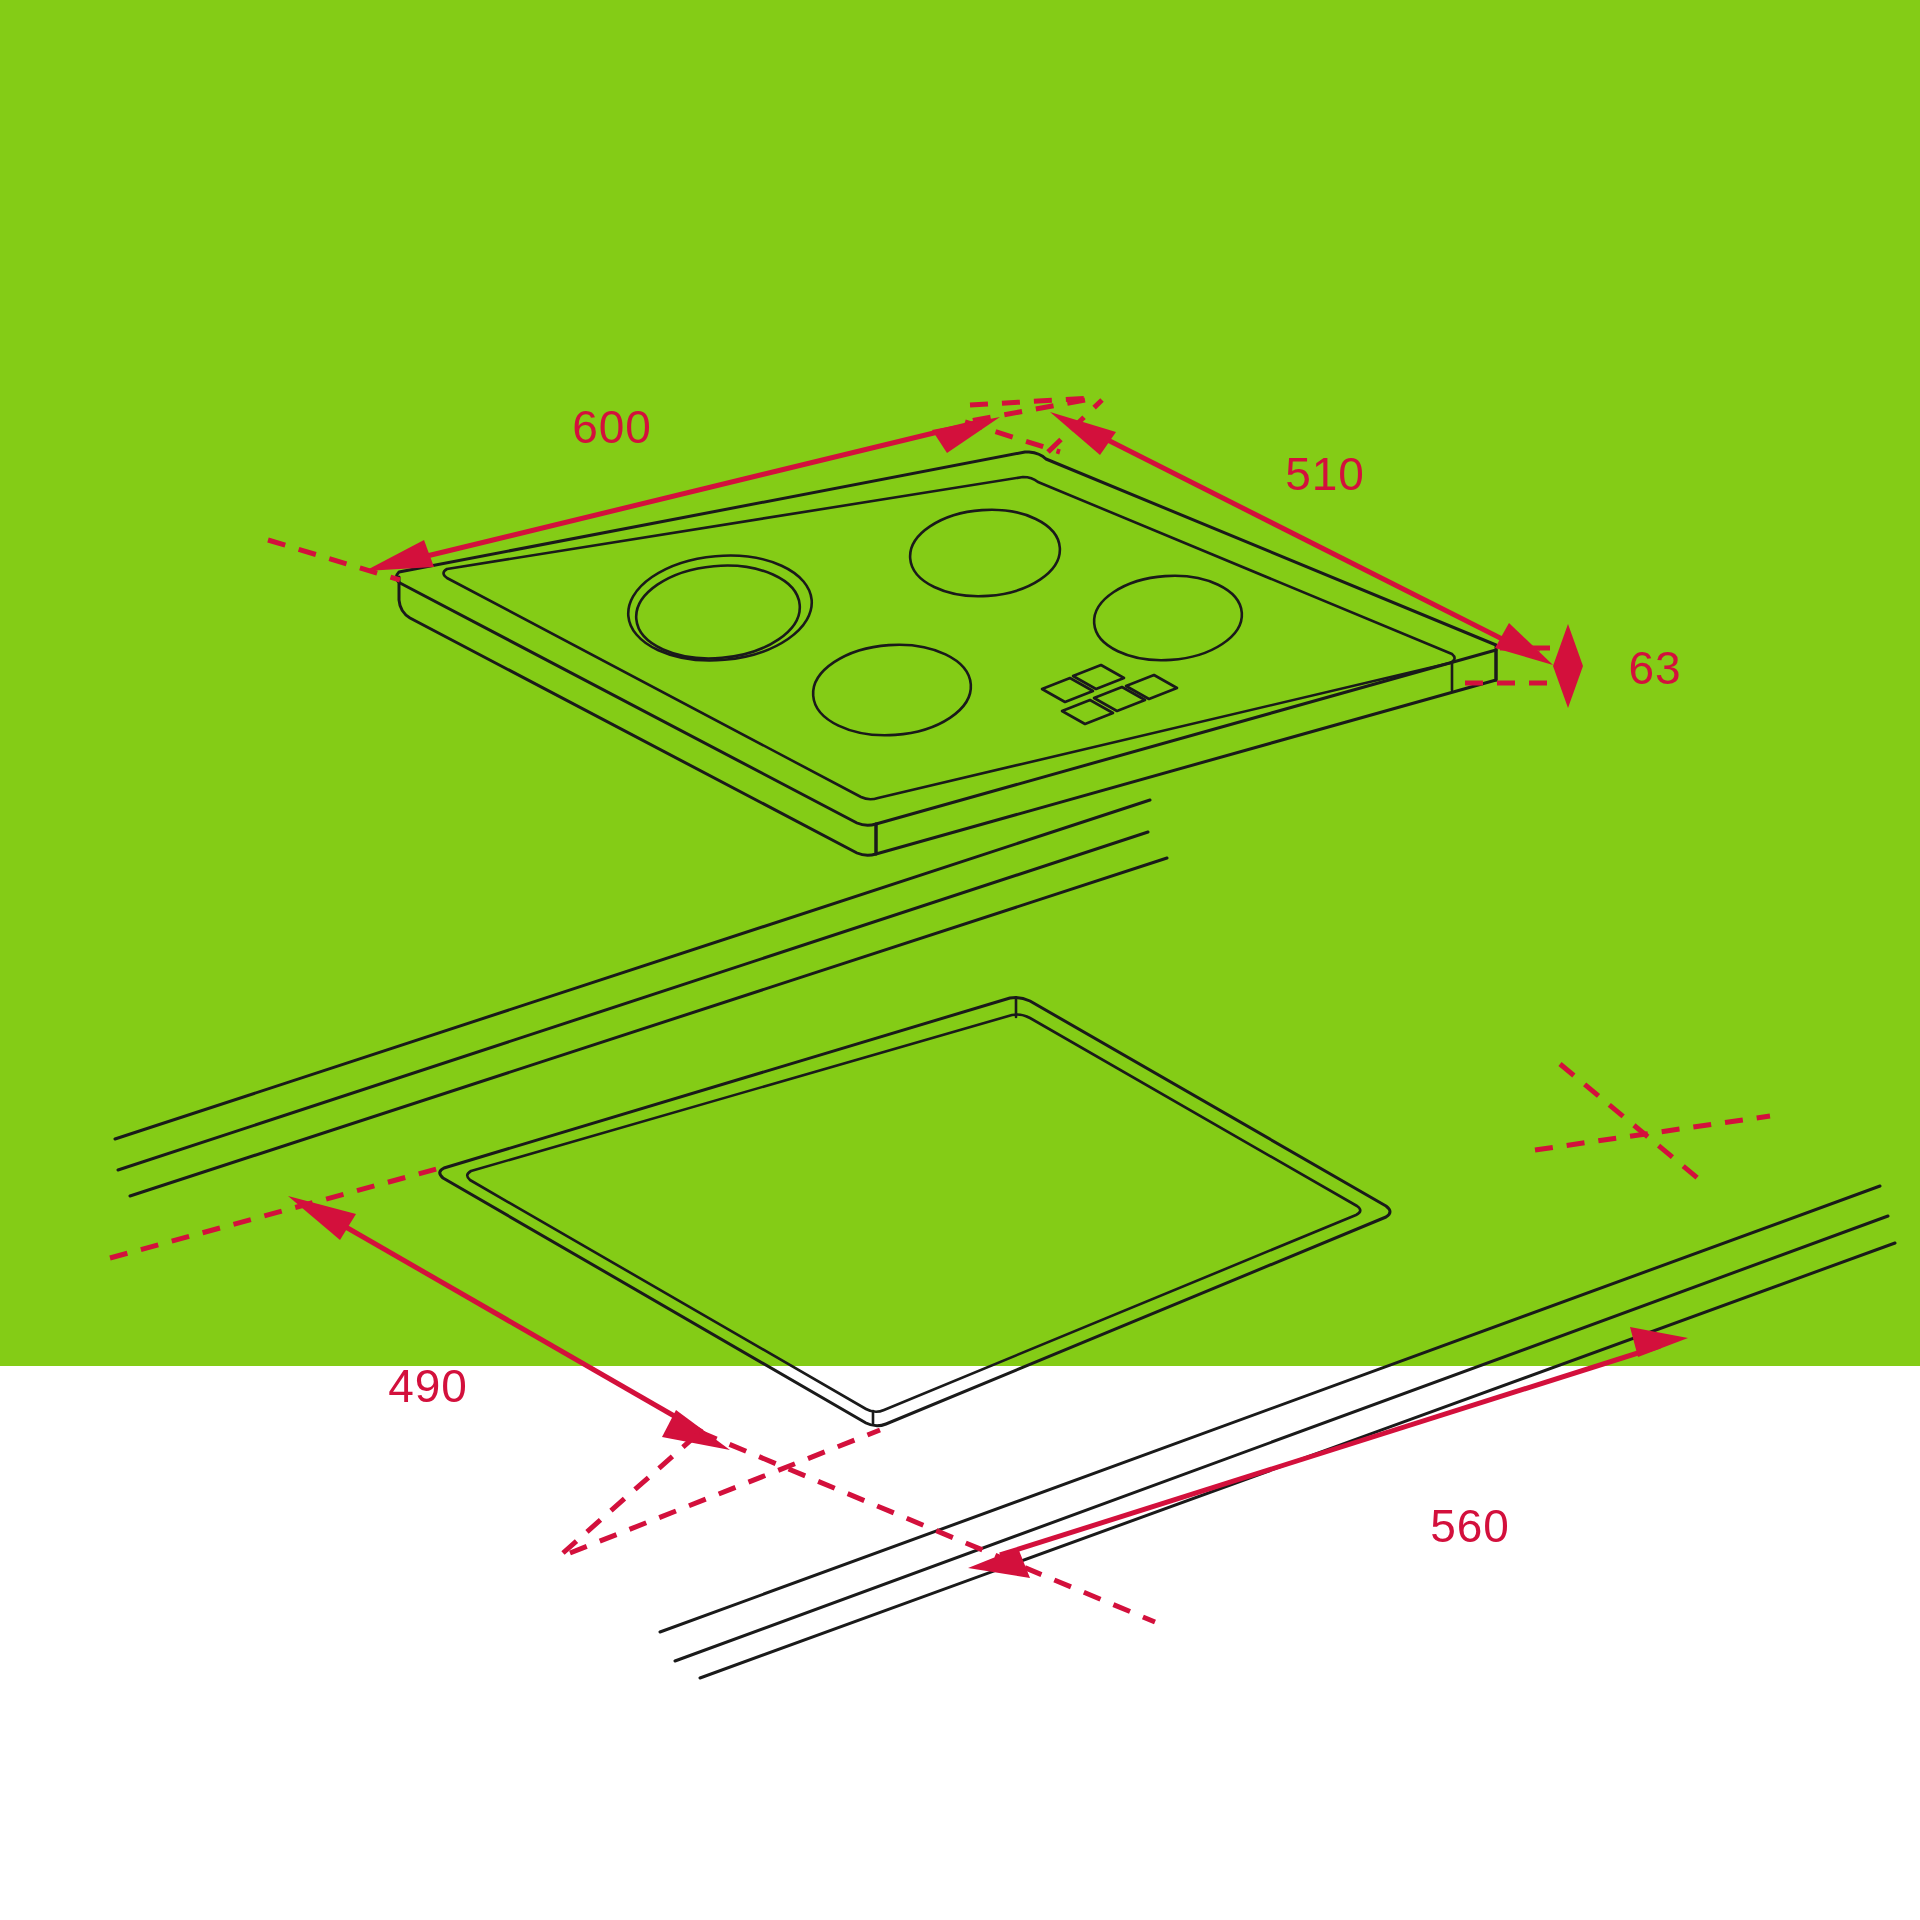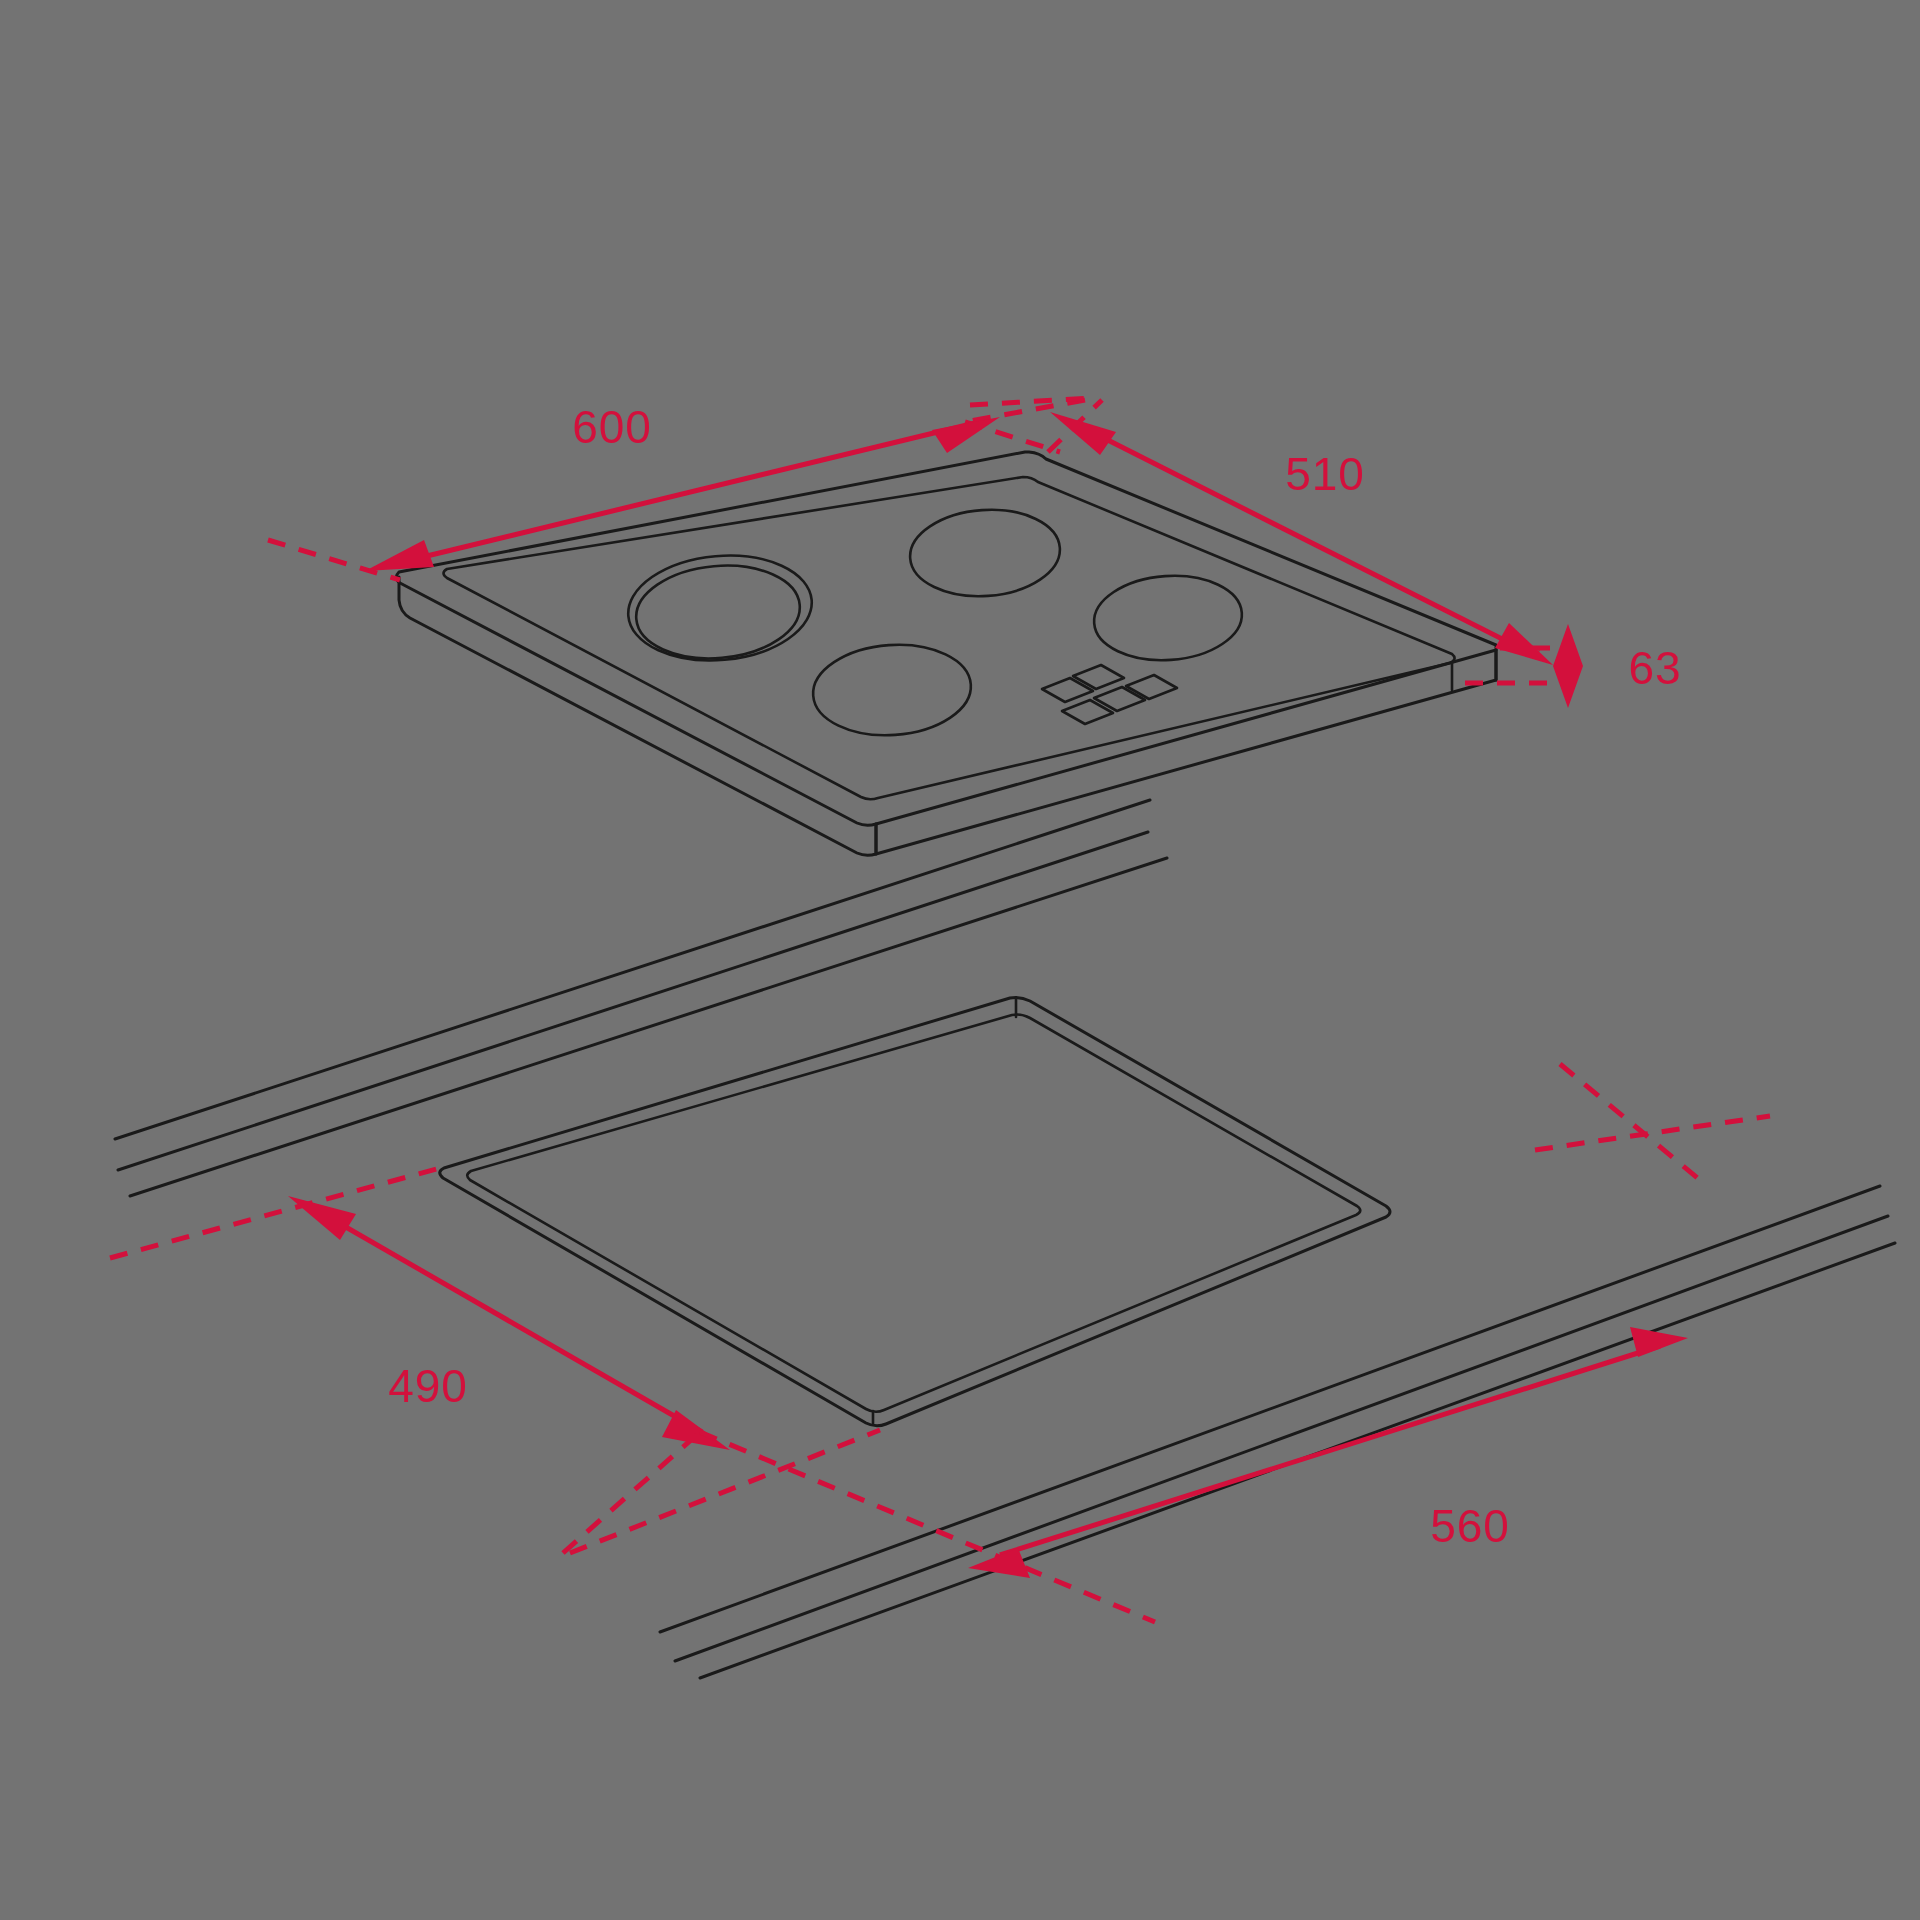--- a/index.html
+++ b/index.html
@@ -9,22 +9,22 @@
   }
   body {
     width: 1920px;
     height: 1920px;
     font-family: "Liberation Sans", sans-serif;
     overflow: hidden;
   }
   #drawing-root {
     position: relative;
     width: 1920px;
-    height: 1920px;
-    background: #737373;
+    height: 1366px;
+    background: #84cc16;
   }
   svg.tech-drawing {
     display: block;
     width: 1920px;
     height: 1920px;
   }
   .outline {
     fill: none;
     stroke: #1a1a1a;
     stroke-width: 3;

